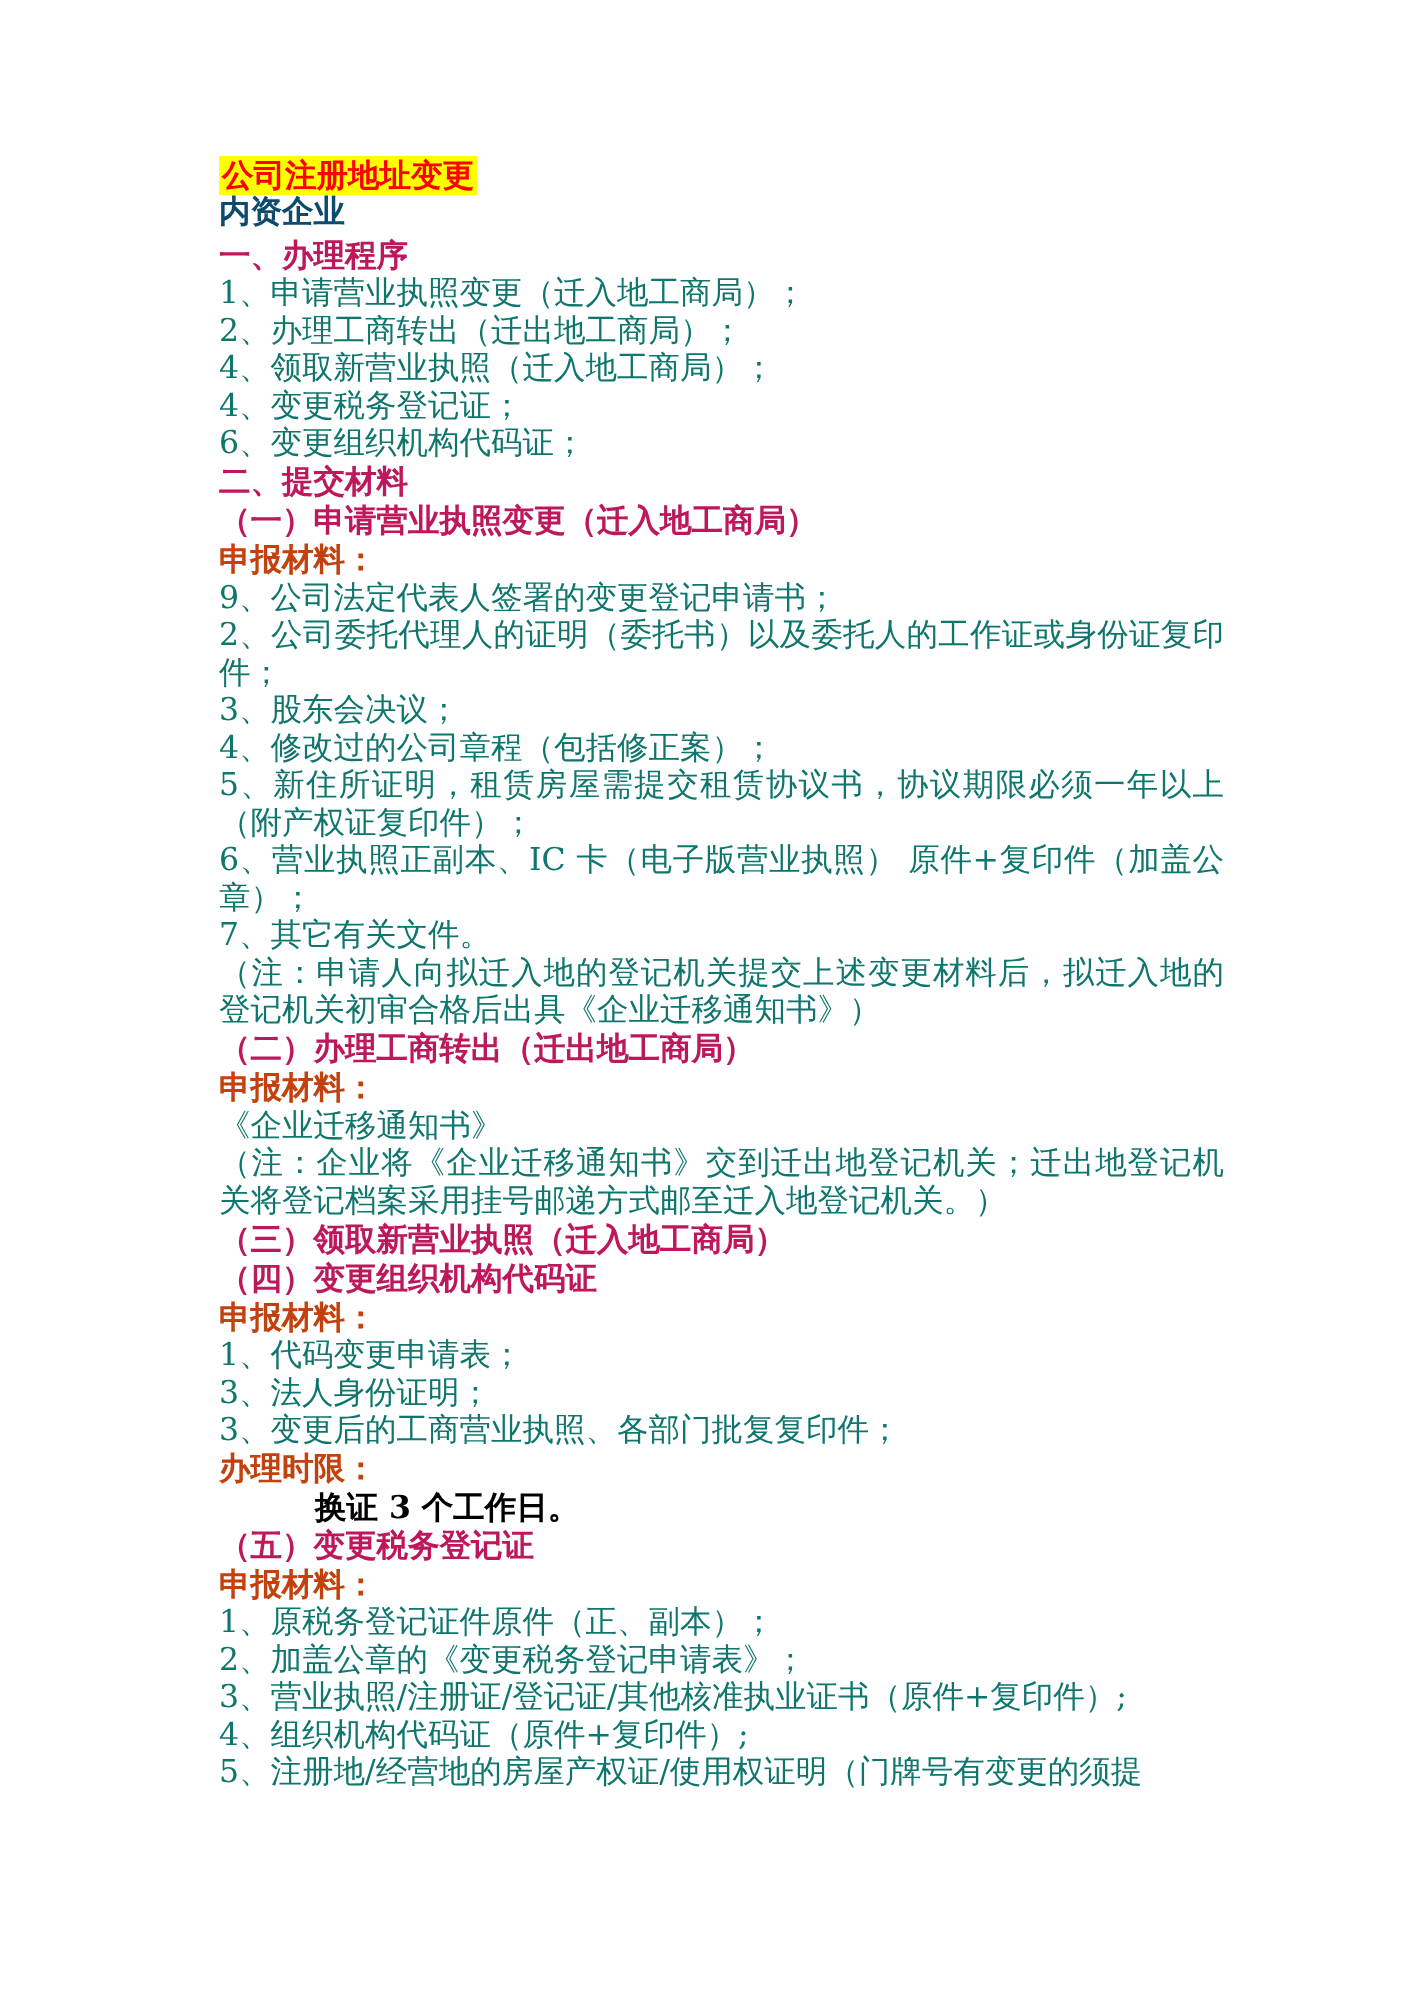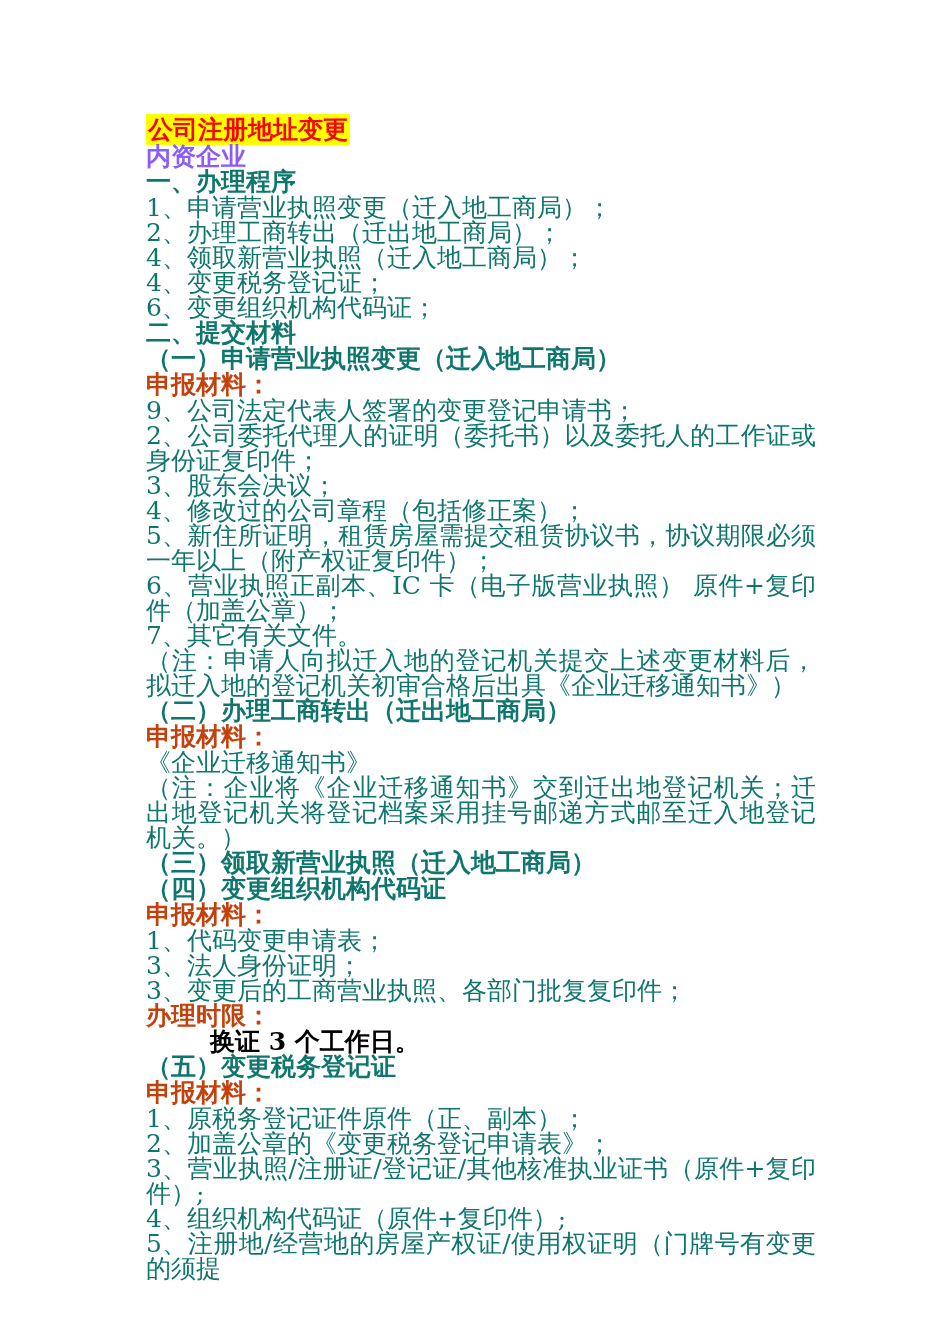--- a/index.html
+++ b/index.html
@@ -10,25 +10,25 @@
   .page {
     position: relative;
     width: 950px;
     height: 1344px;
     margin: 0 auto;
     background: #ffffff;
     overflow: hidden;
   }
   .doc-body {
     position: absolute;
-    top: 116px;
+    top: 104px;
     left: 146px;
     width: 670px;
     font-family: "DejaVu Serif", "Liberation Serif", serif;
-    font-size: 25px;
+    font-size: 21px;
     line-height: 25px;
     color: #000000;
     text-align: justify;
   }
   .line {
     margin: 0;
     padding: 0;
   }
   
   .s-title {
@@ -36,28 +36,28 @@
     font-weight: bold;
     line-height: 27px;
   }
   .s-title .hl {
     color: #ff0000;
     background: #ffff00;
     padding: 1px 2px;
   }
   
   .s-red {
-    color: #8b5cf6;
+    color: #0c4a6e;
     font-weight: bold;
-    font-family: Liberation Sans, sans-serif;
+    font-family: Liberation Mono, monospace;
     line-height: 26px;
   }
   
   .s-blue {
-    color: #0f766e;
+    color: #be185d;
     font-weight: bold;
     font-family: Liberation Serif, serif;
     line-height: 26px;
   }
   
   .s-bold {
     color: #c2410c;
     font-weight: bold;
     font-family: "DejaVu Sans", "Liberation Sans", sans-serif;
     line-height: 26px;

